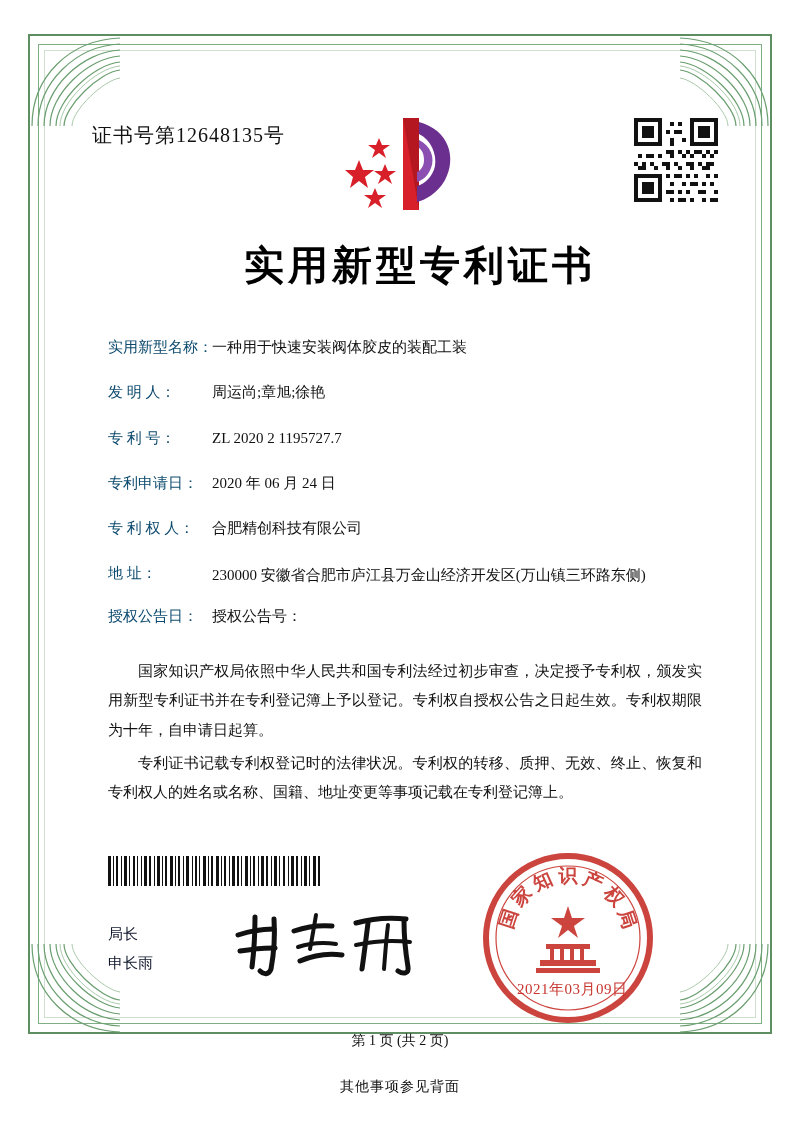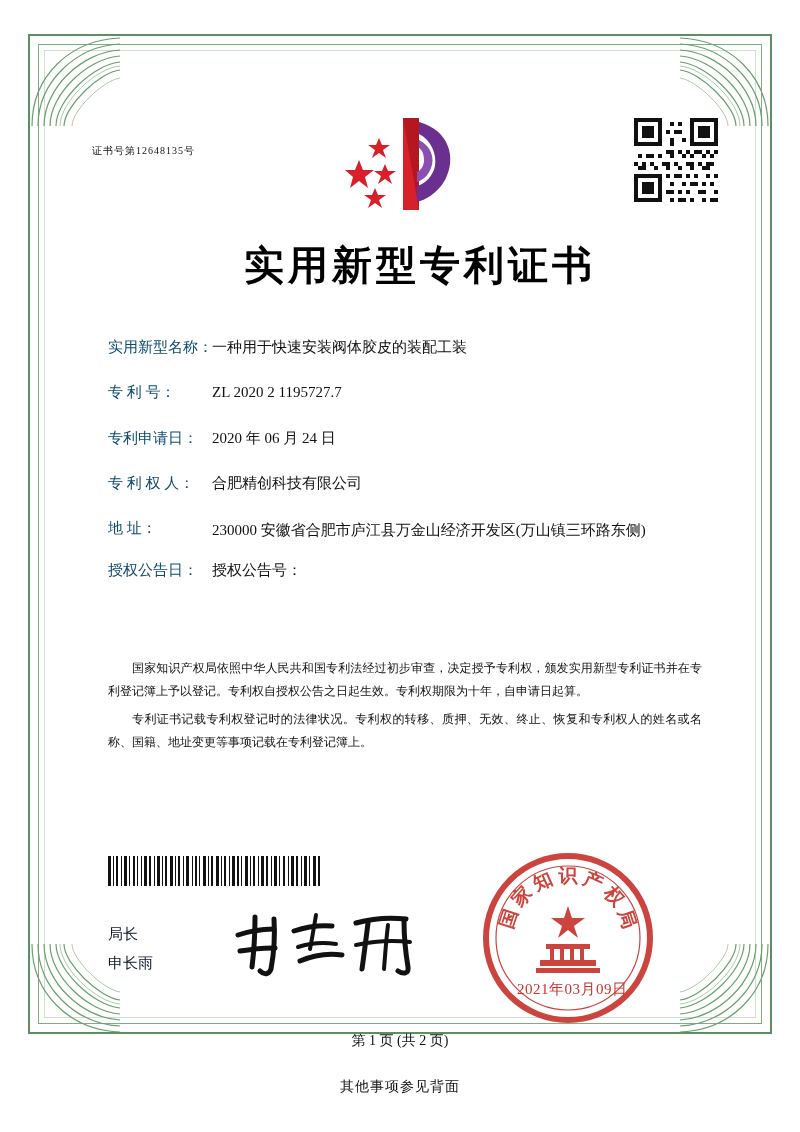--- a/index.html
+++ b/index.html
@@ -56,22 +56,22 @@
   .corner svg { display: block; }
   .c-tl { left: 30px;  top: 36px; }
   .c-tr { right: 30px; top: 36px; transform: scaleX(-1); }
   .c-bl { left: 30px;  bottom: 98px; transform: scaleY(-1); }
   .c-br { right: 30px; bottom: 98px; transform: scale(-1,-1); }
 
   
   .cert-no {
     position: absolute;
     left: 92px;
-    top: 144px;
-    font-size: 10px;
+    top: 122px;
+    font-size: 20px;
     letter-spacing: 1px;
     color: #111;
     font-family: "Liberation Serif", "DejaVu Serif", serif;
   }
 
   .logo {
     position: absolute;
     left: 345px;
     top: 112px;
     width: 120px;
@@ -136,21 +136,21 @@
   .pubrow .v1 { width: 180px; flex: 0 0 180px; }
   .pubrow .l2 { width: 96px; flex: 0 0 96px; }
   .pubrow .v2 { flex: 1; }
 
   
   .paras {
     position: absolute;
     left: 108px;
     top: 657px;
     width: 594px;
-    font-size: 12px;
+    font-size: 15px;
     line-height: 1.95;
     text-align: justify;
     color: #111;
   }
   .paras p {
     margin: 0 0 4px 0;
     text-indent: 2em;
   }
 
   
@@ -386,20 +386,24 @@
   </div>
 
   <div class="title">实用新型专利证书</div>
 
   <div class="fields">
     <div class="frow">
       <div class="flabel">实用新型名称：</div>
       <div class="fvalue">一种用于快速安装阀体胶皮的装配工装</div>
     </div>
     <div class="frow">
+      <div class="flabel">发  明  人：</div>
+      <div class="fvalue">周运尚;章旭;徐艳</div>
+    </div>
+    <div class="frow">
       <div class="flabel">专  利  号：</div>
       <div class="fvalue">ZL 2020 2 1195727.7</div>
     </div>
     <div class="frow">
       <div class="flabel">专利申请日：</div>
       <div class="fvalue">2020 年 06 月 24 日</div>
     </div>
     <div class="frow">
       <div class="flabel">专 利 权 人：</div>
       <div class="fvalue">合肥精创科技有限公司</div>

